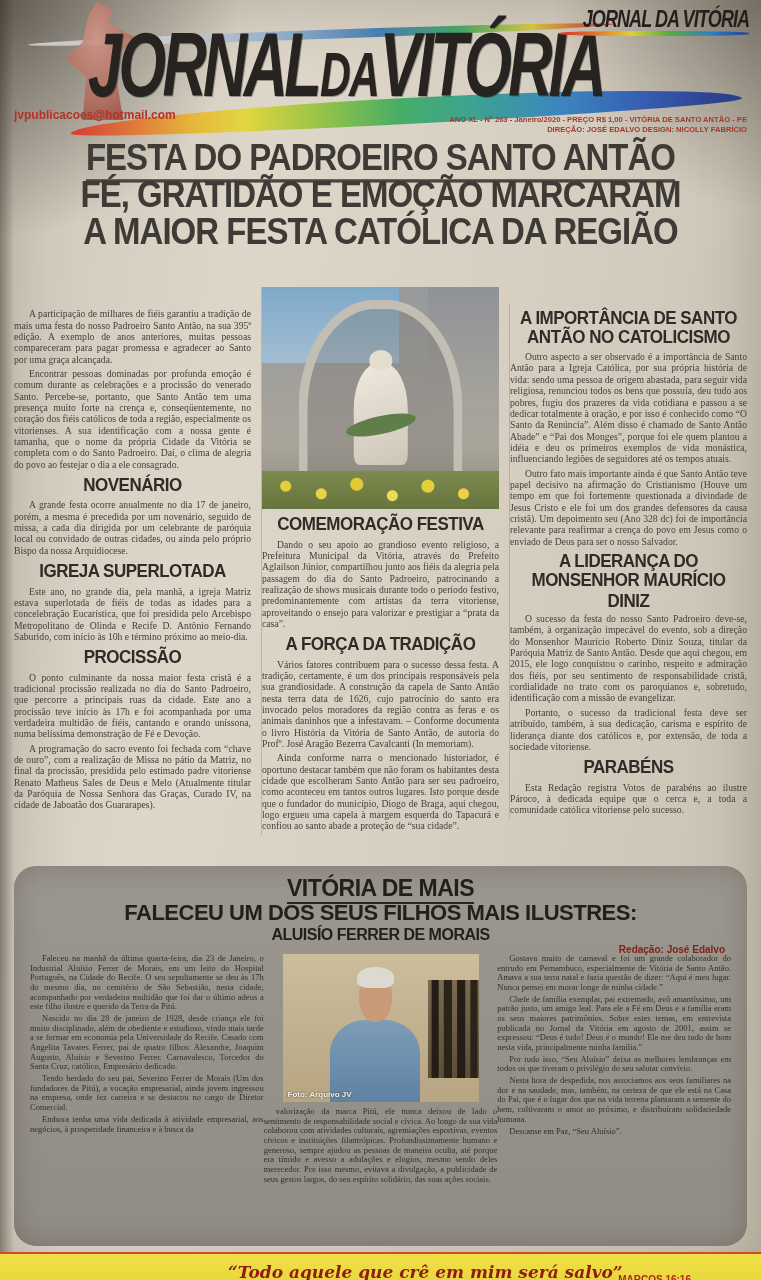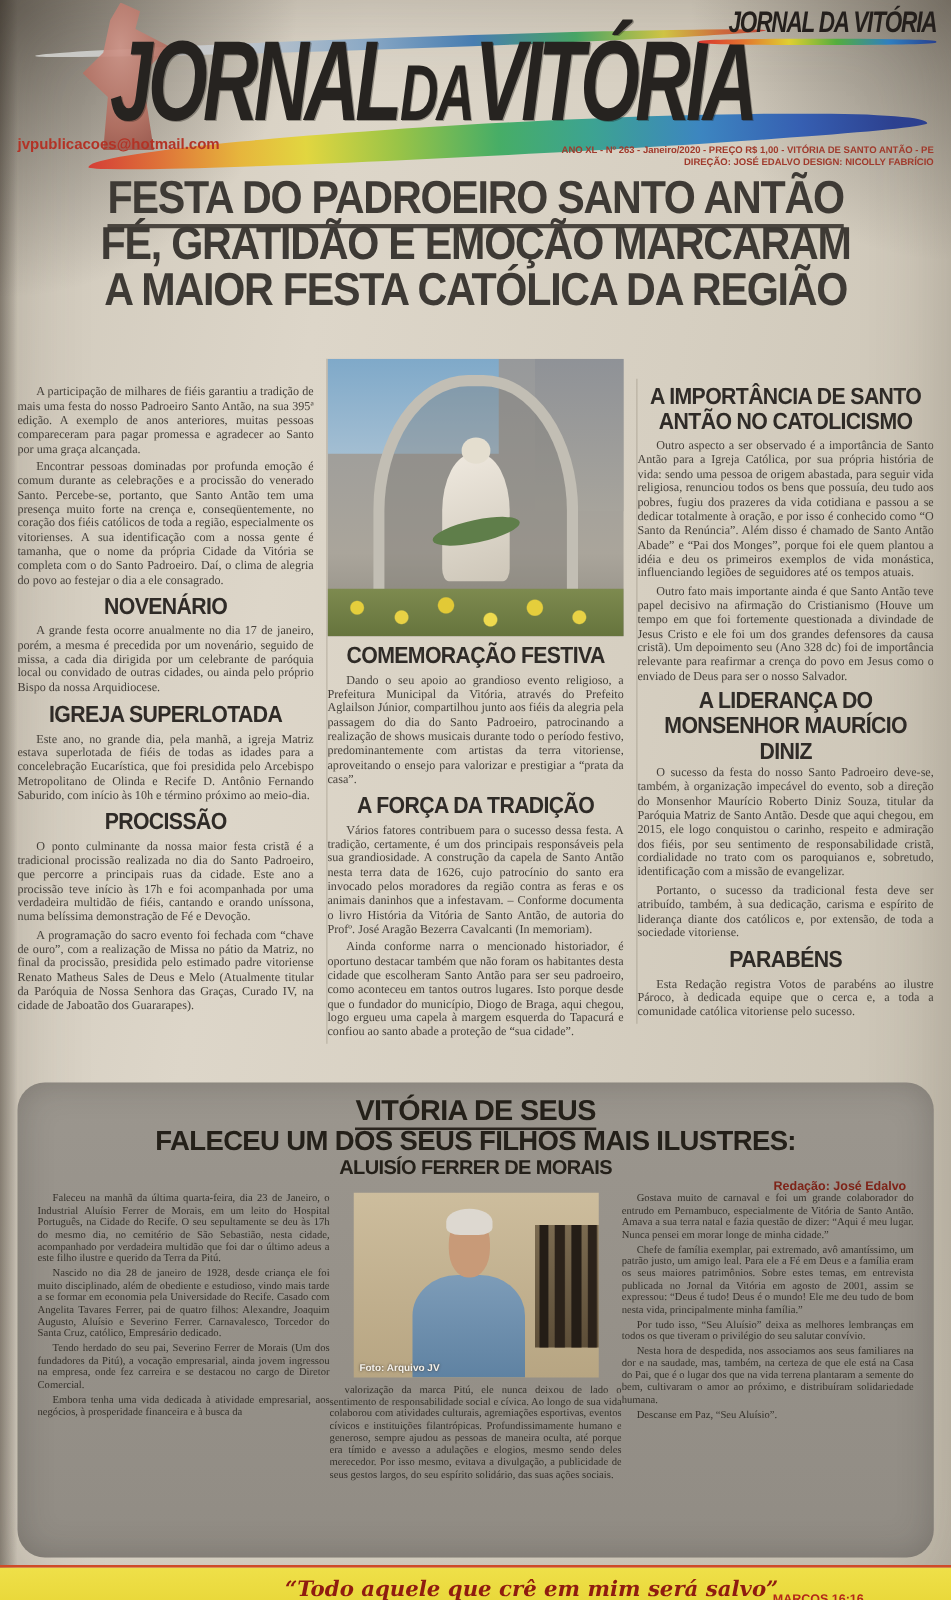--- a/index.html
+++ b/index.html
@@ -174,21 +174,21 @@
       <div class="sec-head">A LIDERANÇA DO MONSENHOR MAURÍCIO DINIZ</div>
       <p class="para">O sucesso da festa do nosso Santo Padroeiro deve-se, também, à organização impecável do evento, sob a direção do Monsenhor Maurício Roberto Diniz Souza, titular da Paróquia Matriz de Santo Antão. Desde que aqui chegou, em 2015, ele logo conquistou o carinho, respeito e admiração dos fiéis, por seu sentimento de responsabilidade cristã, cordialidade no trato com os paroquianos e, sobretudo, identificação com a missão de evangelizar.</p>
       <p class="para">Portanto, o sucesso da tradicional festa deve ser atribuído, também, à sua dedicação, carisma e espírito de liderança diante dos católicos e, por extensão, de toda a sociedade vitoriense.</p>
       <div class="sec-head">PARABÉNS</div>
       <p class="para">Esta Redação registra Votos de parabéns ao ilustre Pároco, à dedicada equipe que o cerca e, a toda a comunidade católica vitoriense pelo sucesso.</p>
     </div>
   </div>
 
   <div id="obituary">
     <div id="obit-titles">
-      <div class="t1"><span>VITÓRIA DE SEUS</span></div>
+      <div class="t1"><span>VITÓRIA DE MAIS</span></div>
       <div class="t2">FALECEU UM DOS SEUS FILHOS MAIS ILUSTRES:</div>
       <div class="t3">ALUISÍO FERRER DE MORAIS</div>
     </div>
     <div id="obit-byline">Redação: José Edalvo</div>
     <div id="obit-cols">
       <div class="ocol">
         <p class="para">Faleceu na manhã da última quarta-feira, dia 23 de Janeiro, o Industrial Aluísio Ferrer de Morais, em um leito do Hospital Português, na Cidade do Recife. O seu sepultamente se deu às 17h do mesmo dia, no cemitério de São Sebastião, nesta cidade, acompanhado por verdadeira multidão que foi dar o último adeus a este filho ilustre e querido da Terra da Pitú.</p>
         <p class="para">Nascido no dia 28 de janeiro de 1928, desde criança ele foi muito disciplinado, além de obediente e estudioso, vindo mais tarde a se formar em economia pela Universidade do Recife. Casado com Angelita Tavares Ferrer, pai de quatro filhos: Alexandre, Joaquim Augusto, Aluísio e Severino Ferrer. Carnavalesco, Torcedor do Santa Cruz, católico, Empresário dedicado.</p>
         <p class="para">Tendo herdado do seu pai, Severino Ferrer de Morais (Um dos fundadores da Pitú), a vocação empresarial, ainda jovem ingressou na empresa, onde fez carreira e se destacou no cargo de Diretor Comercial.</p>
         <p class="para">Embora tenha uma vida dedicada à atividade empresarial, aos negócios, à prosperidade financeira e à busca da</p>

